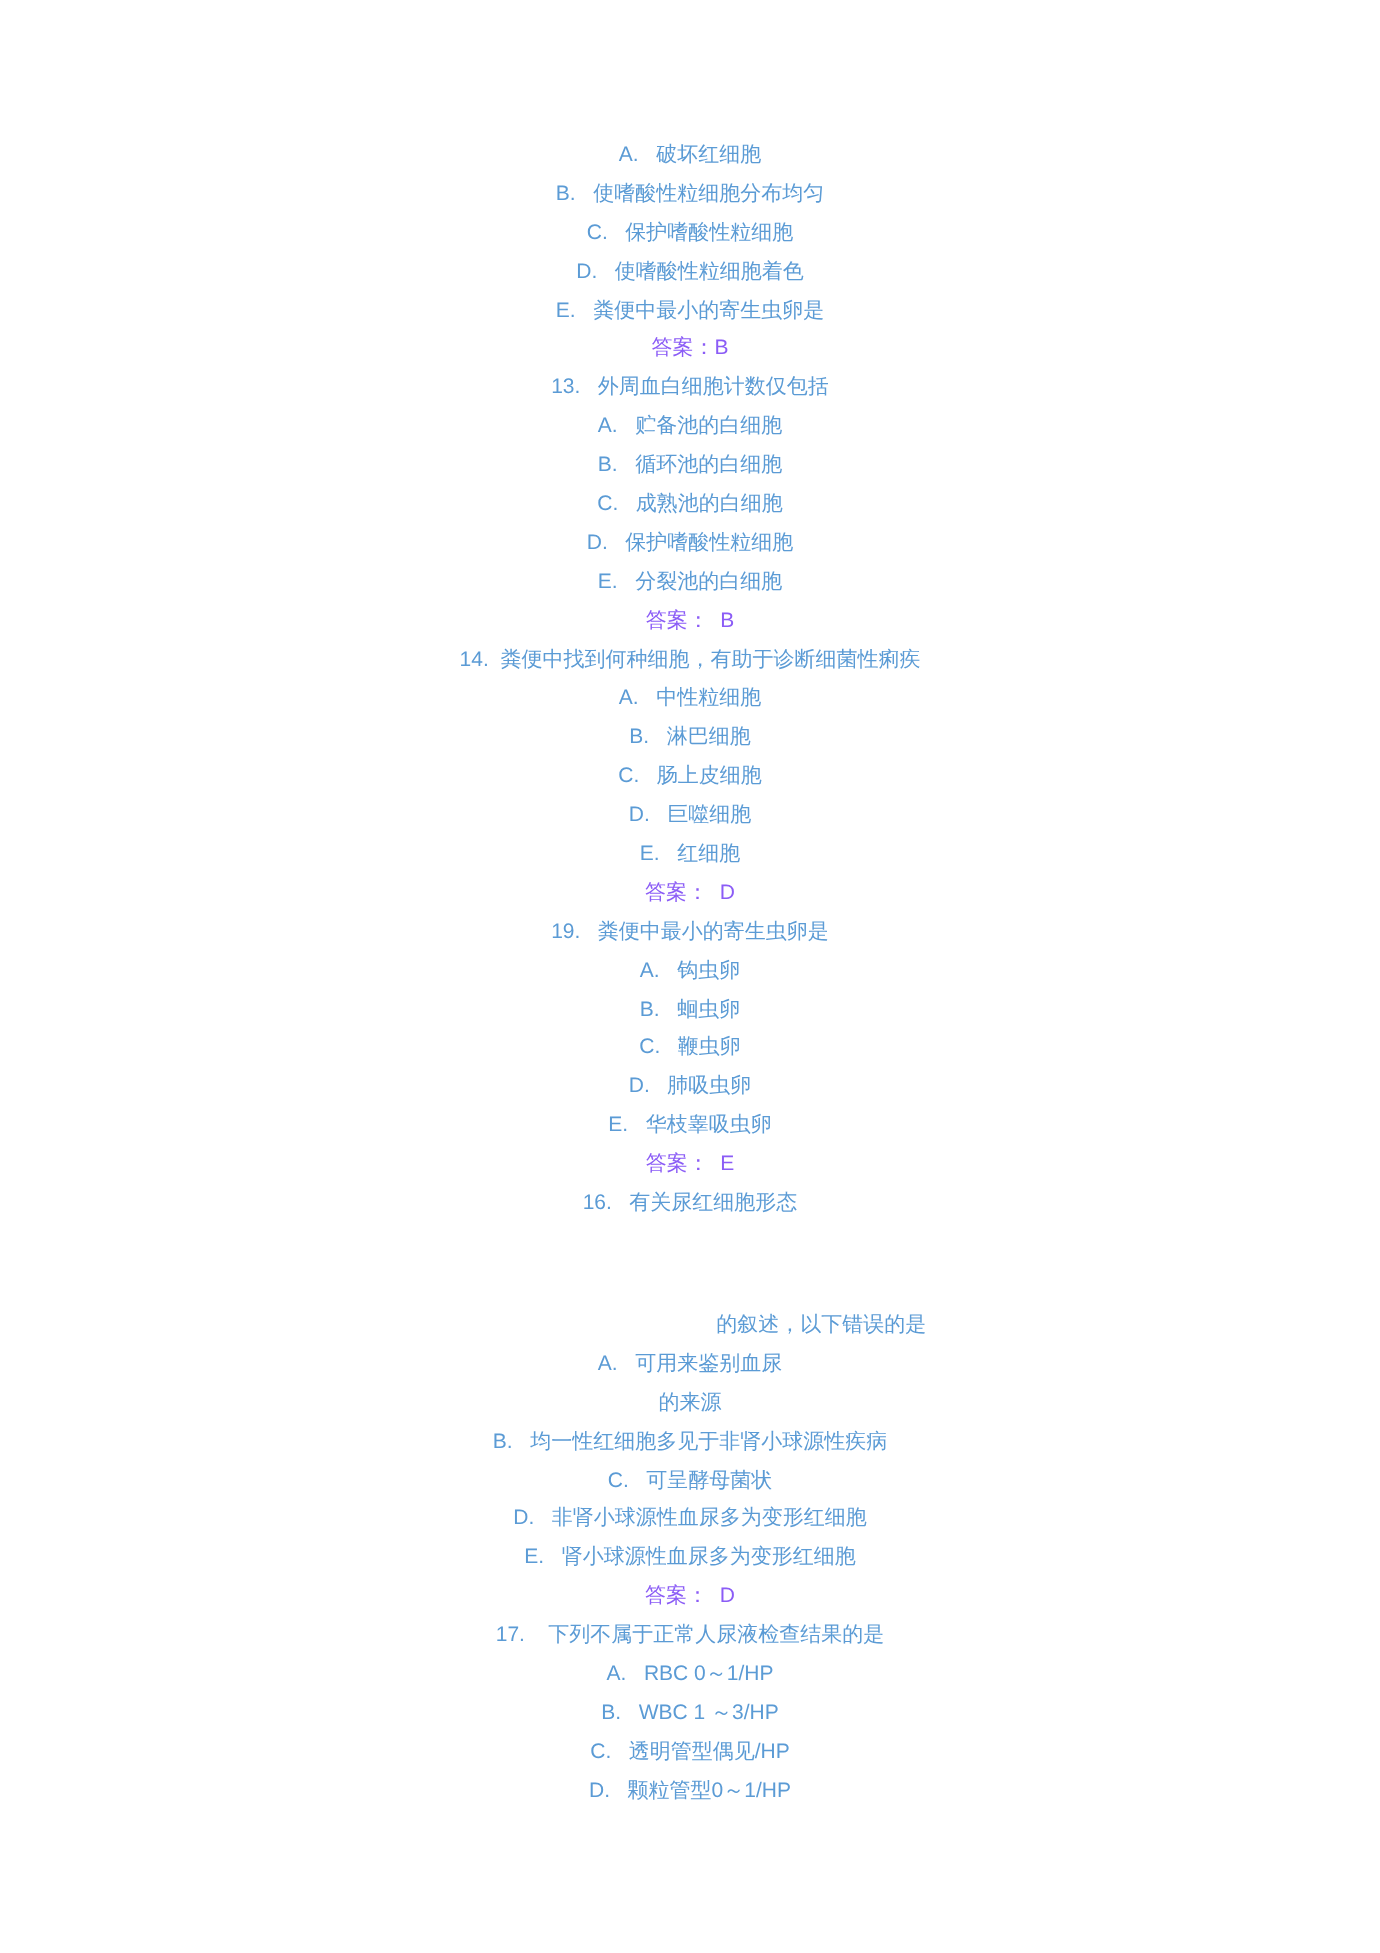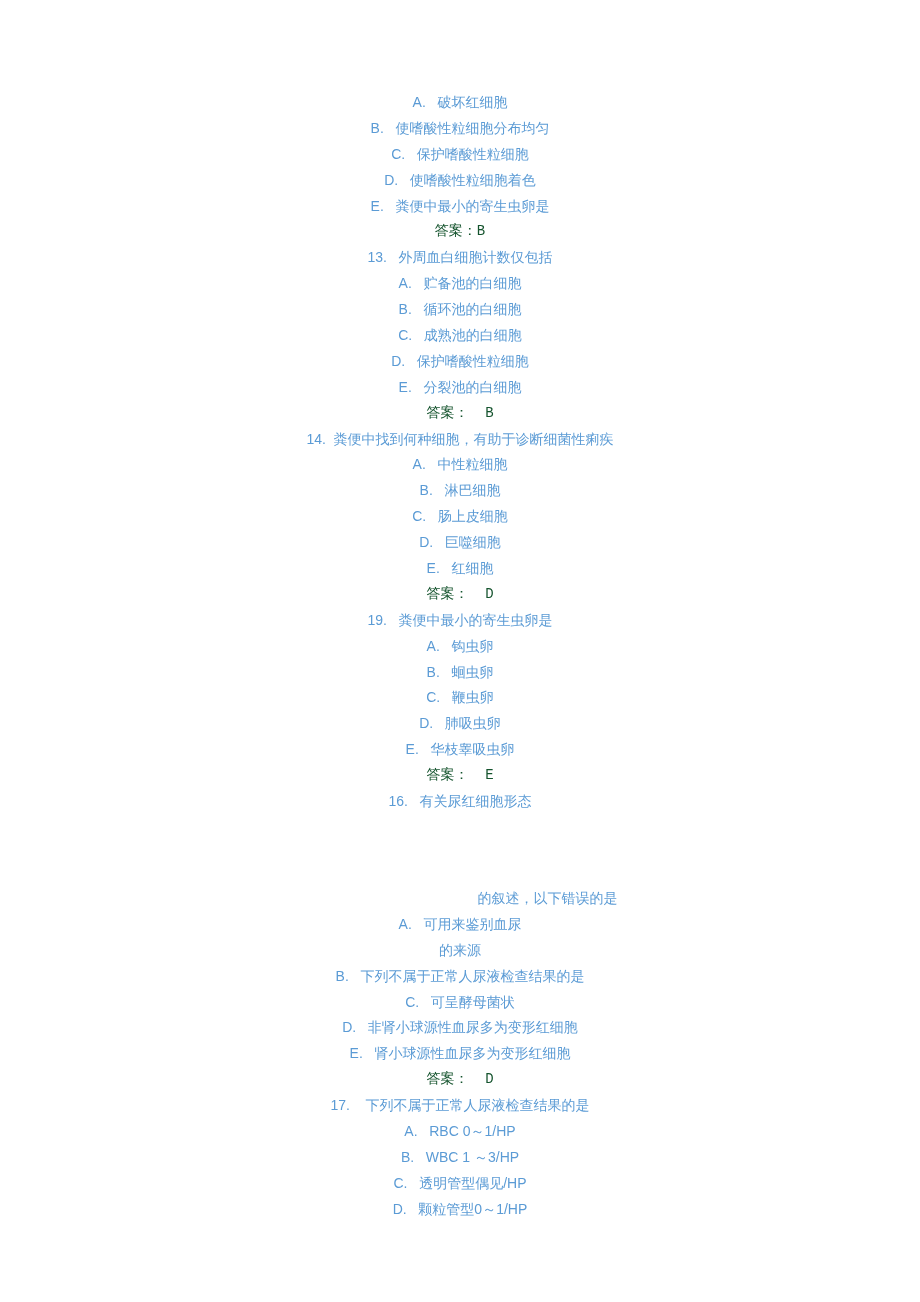--- a/index.html
+++ b/index.html
@@ -15,27 +15,25 @@
       color: #5b9bd5;
       padding: 90px 115px 50px 115px;
       width: 920px;
     }
     .line {
       display: block;
       white-space: pre-wrap;
       text-align: center;
     }
     .answer {
-      color: #14532d;
-      font-family: Liberation Mono, monospace;
+      color: #8b5cf6;
     }
     .center-line {
       text-align: center;
       margin-left: 175px;
-      margin-top: 16px;
     }
     .spacer {
       height: 55px;
     }
   </style>
 </head>
 <body>
 
 <div class="line">A.   破坏红细胞</div>
 <div class="line">B.   使嗜酸性粒细胞分布均匀</div>
@@ -68,21 +66,21 @@
 <div class="line">E.   华枝睾吸虫卵</div>
 <div class="line answer">答案：  E</div>
 
 <div class="line">16.   有关尿红细胞形态</div>
 
 <div class="spacer"></div>
 
 <div class="line center-line">的叙述，以下错误的是</div>
 <div class="line">A.   可用来鉴别血尿</div>
 <div class="line">的来源</div>
-<div class="line">B.   下列不属于正常人尿液检查结果的是</div>
+<div class="line">B.   均一性红细胞多见于非肾小球源性疾病</div>
 <div class="line">C.   可呈酵母菌状</div>
 <div class="line">D.   非肾小球源性血尿多为变形红细胞</div>
 <div class="line">E.   肾小球源性血尿多为变形红细胞</div>
 <div class="line answer">答案：  D</div>
 
 <div class="line">17.    下列不属于正常人尿液检查结果的是</div>
 <div class="line">A.   RBC 0～1/HP</div>
 <div class="line">B.   WBC 1 ～3/HP</div>
 <div class="line">C.   透明管型偶见/HP</div>
 <div class="line">D.   颗粒管型0～1/HP</div>

